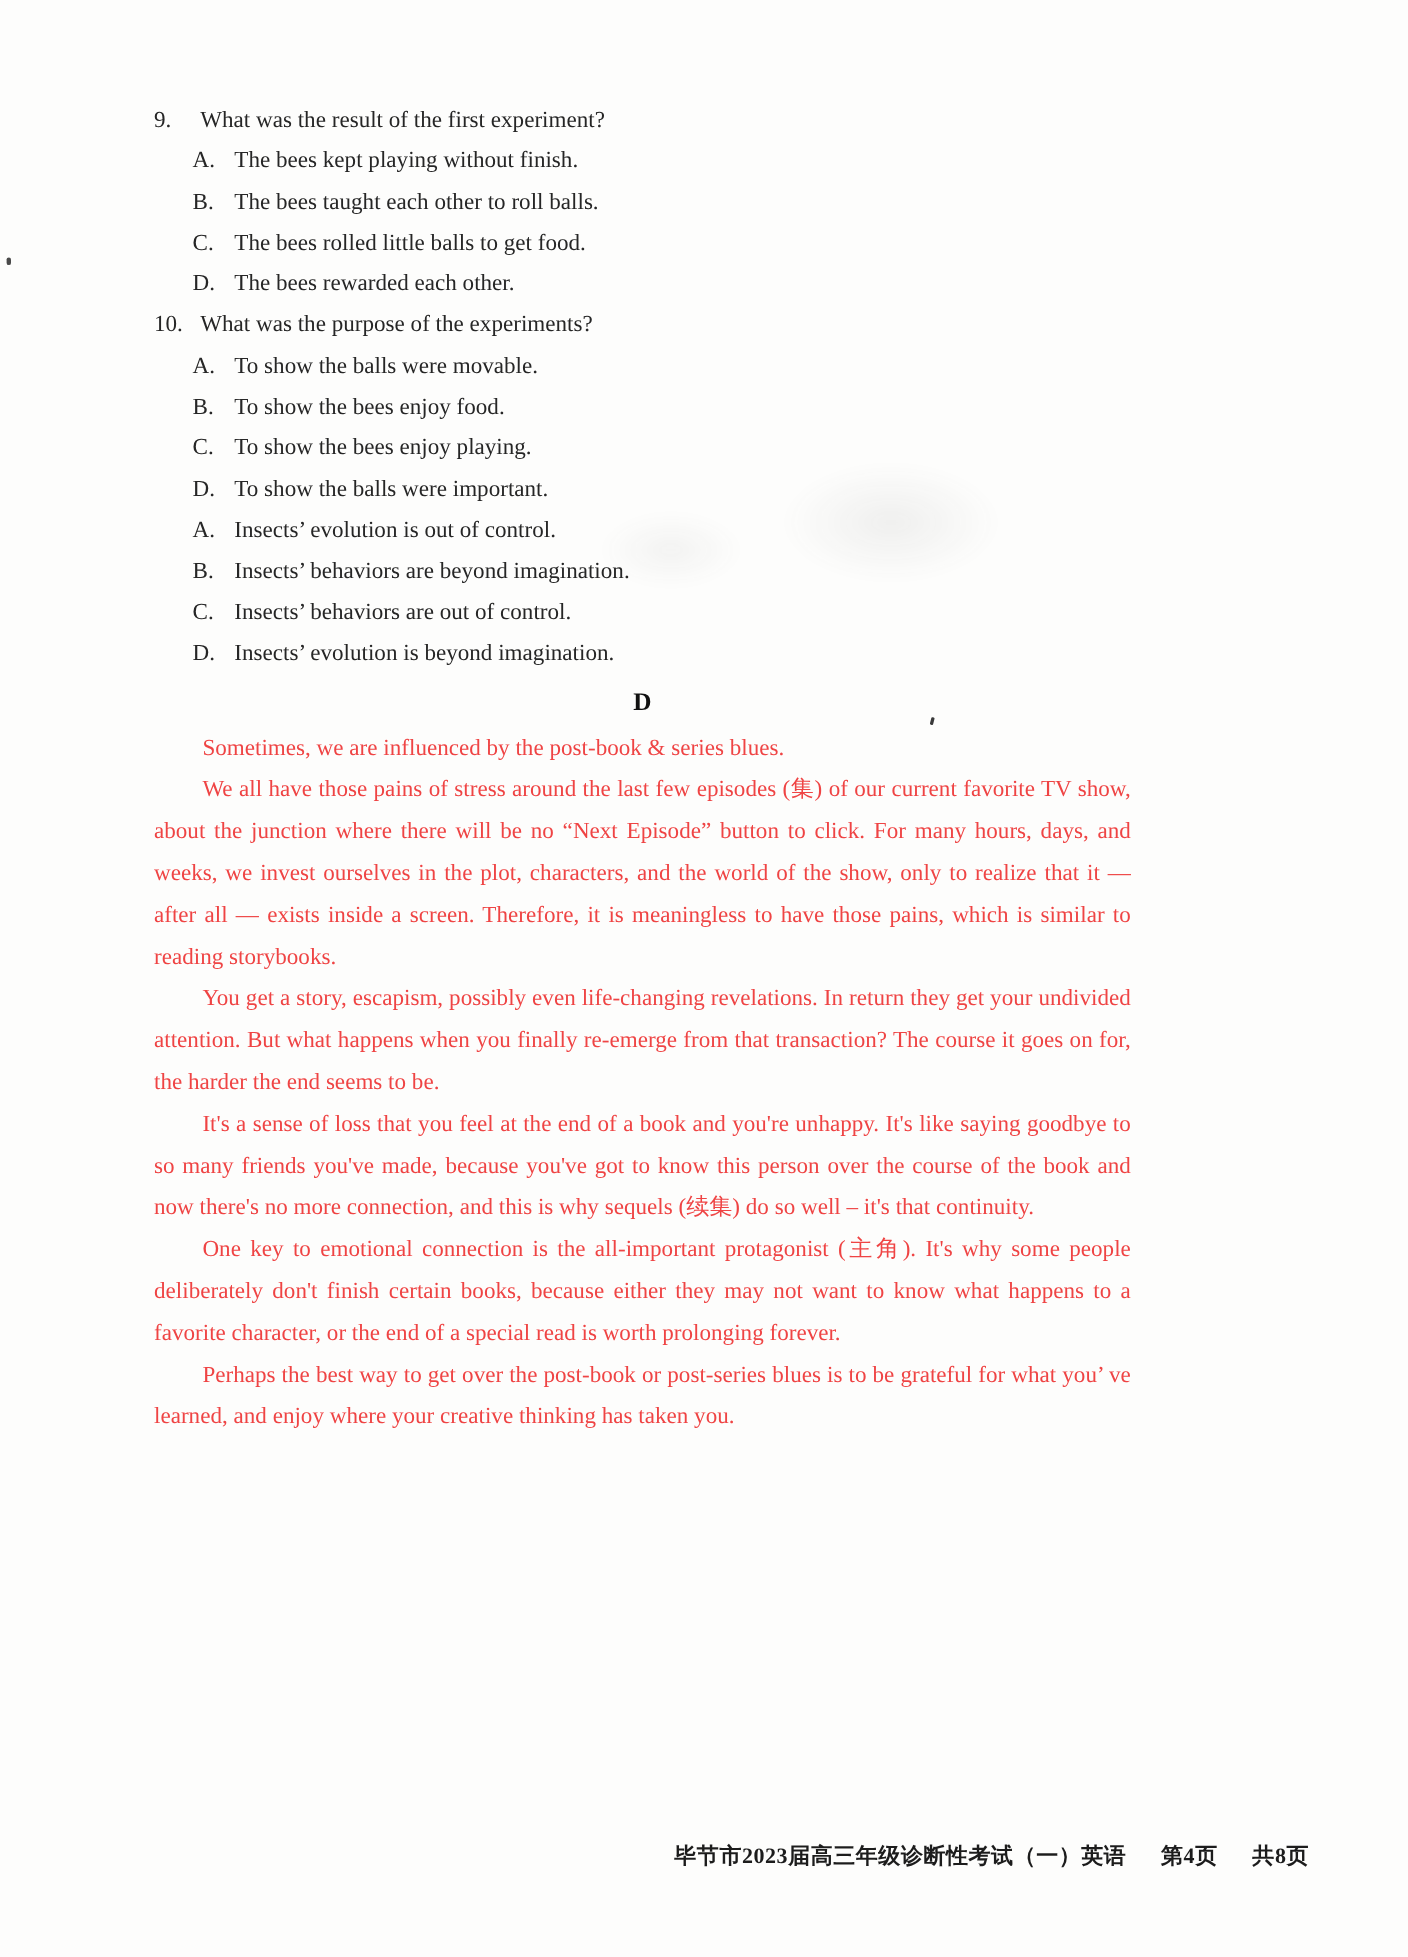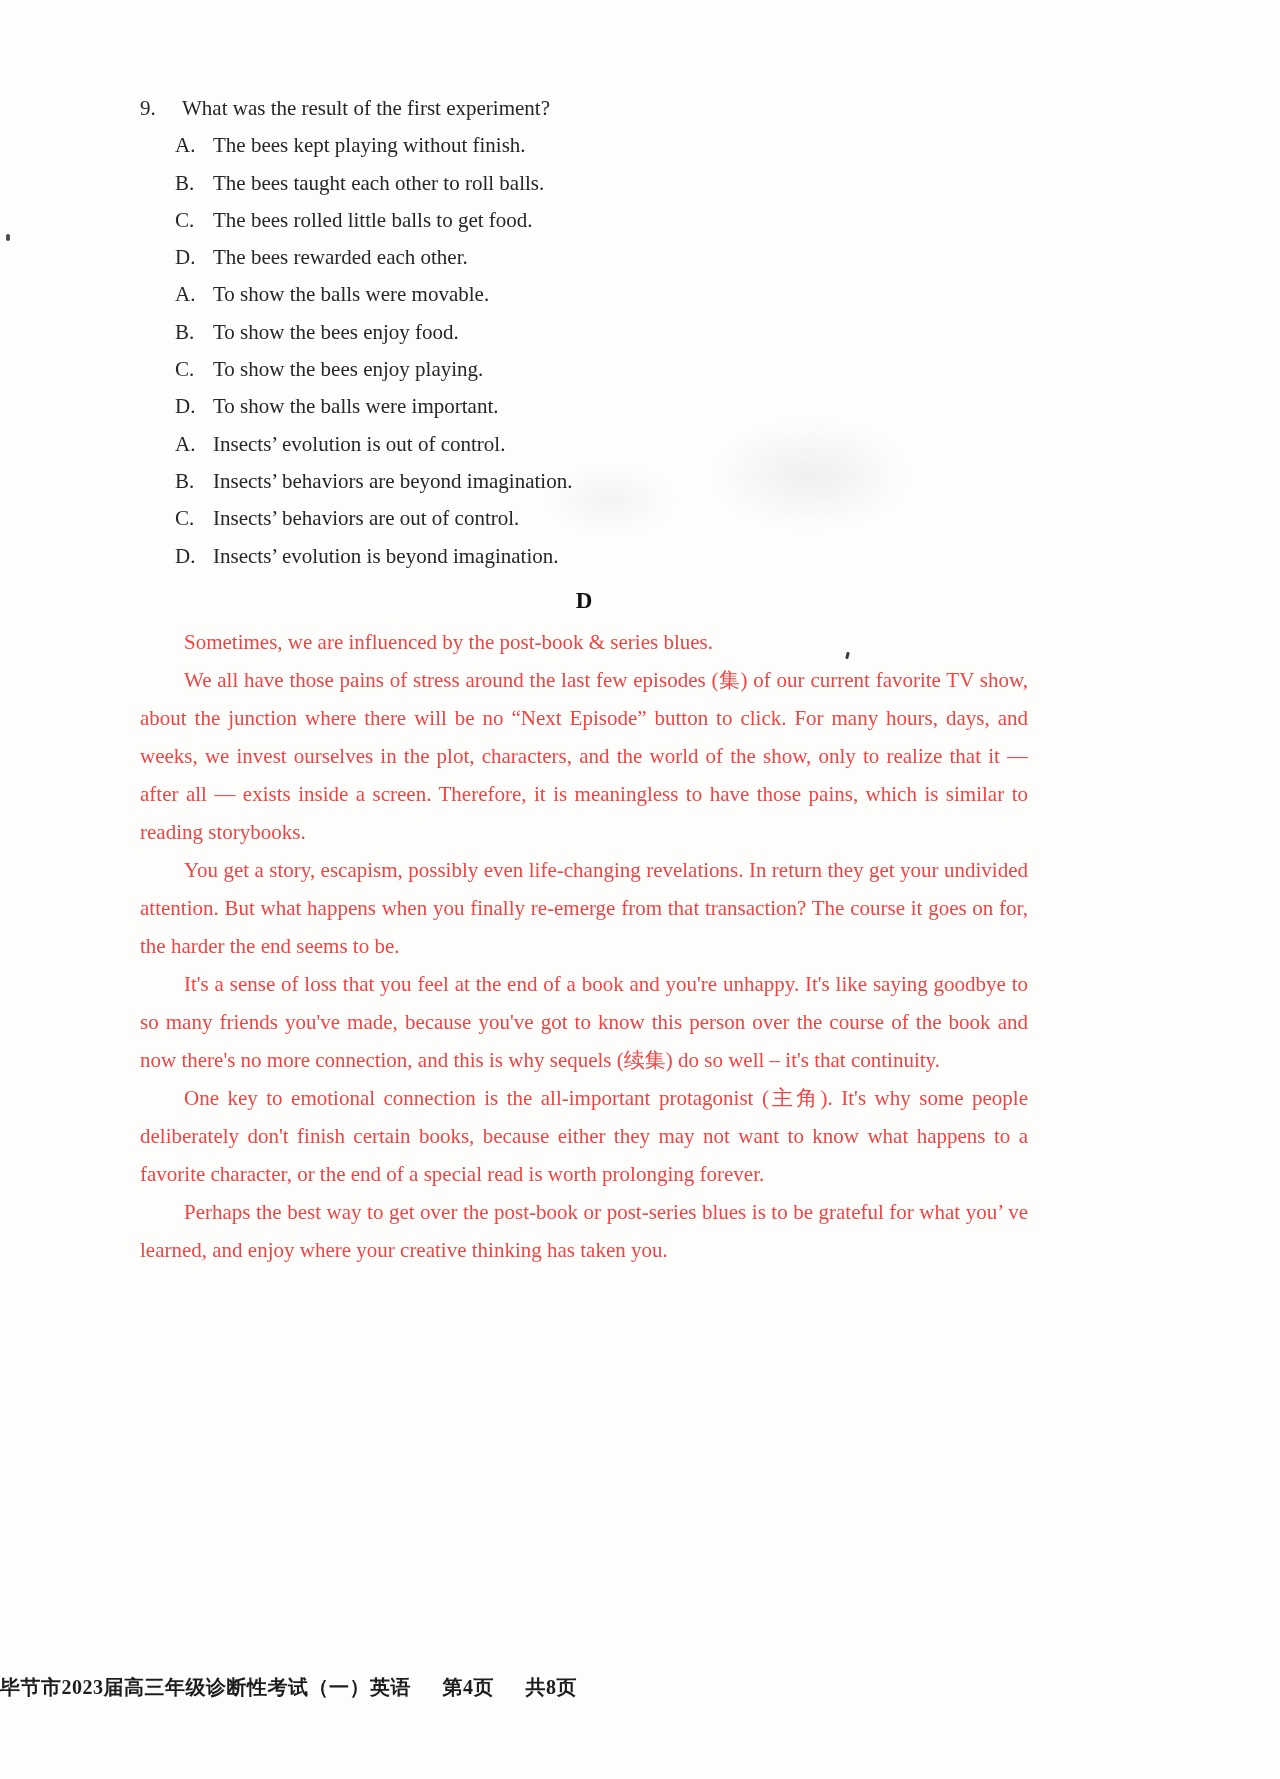--- a/index.html
+++ b/index.html
@@ -53,21 +53,21 @@
     text-align: justify;
     text-indent: 44px;
     color: #ef4444;
   }
   
   .page-footer {
     position: absolute;
     left: 0;
     right: 90px;
     top: 1674px;
-    text-align: left;
+    text-align: right;
     font-size: 20px;
     font-weight: 600;
     color: #1c1c1c;
     letter-spacing: 0.5px;
   }
   .footer-gap { margin-left: 26px; }
   
   .scan-dot {
     position: absolute;
     left: 6px;
@@ -135,20 +135,24 @@
         <span class="opt-label">C.</span>
         <span class="opt-text">The bees rolled little balls to get food.</span>
       </div>
       <div class="q-option">
         <span class="opt-label">D.</span>
         <span class="opt-text">The bees rewarded each other.</span>
       </div>
     </section>
 
     <section class="question">
+      <div class="q-stem">
+        <span class="q-num">10.</span>
+        <span class="q-text">What was the purpose of the experiments?</span>
+      </div>
       <div class="q-option">
         <span class="opt-label">A.</span>
         <span class="opt-text">To show the balls were movable.</span>
       </div>
       <div class="q-option">
         <span class="opt-label">B.</span>
         <span class="opt-text">To show the bees enjoy food.</span>
       </div>
       <div class="q-option">
         <span class="opt-label">C.</span>

